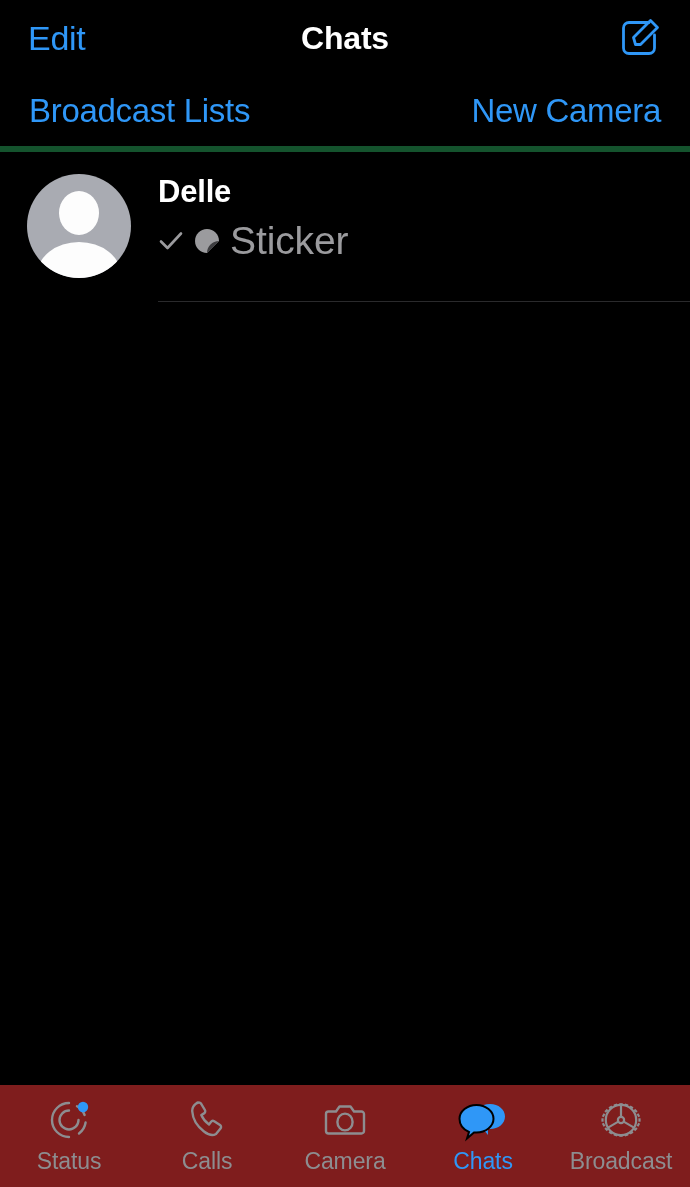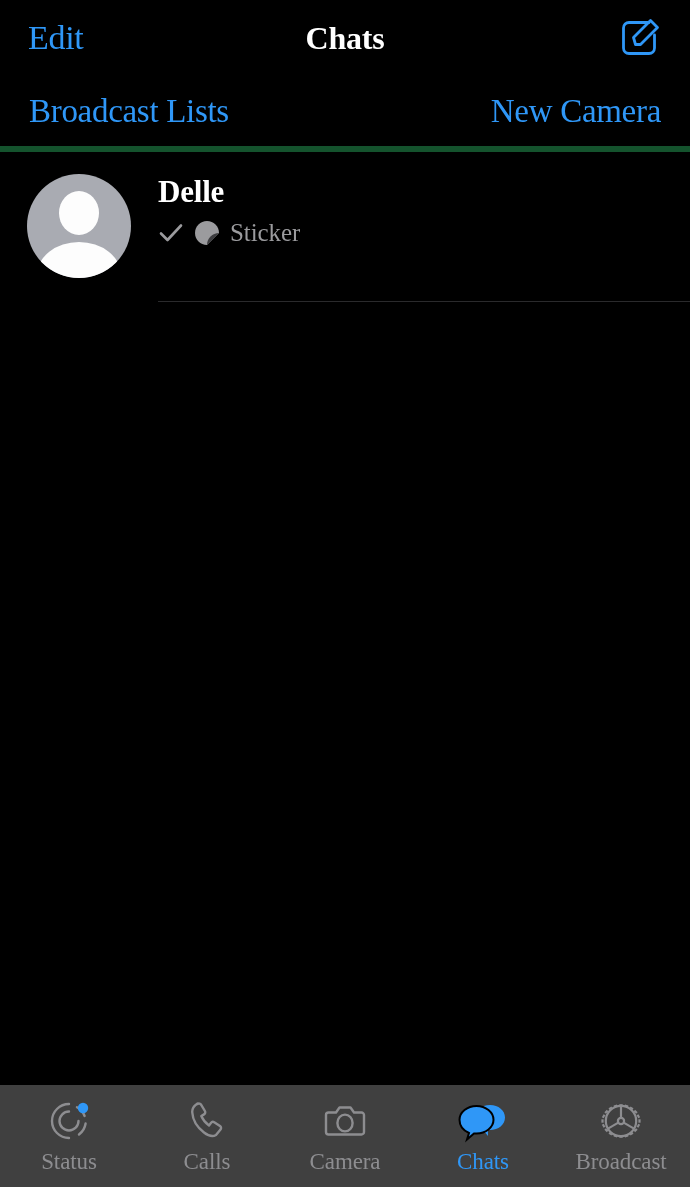--- a/index.html
+++ b/index.html
@@ -6,21 +6,21 @@
   html, body {
     width:690px; height:1187px;
     background:#000000;
     font-family:"Liberation Sans", sans-serif;
     overflow:hidden;
   }
   .screen {
     position:relative;
     width:690px; height:1187px;
     background:#000000;
-    display:flex; flex-direction:column;font-family:Liberation Serif, serif;
+    display:flex; flex-direction:column;
   }
 
   
   .navbar {
     position:relative;
     height:76px;
     flex:0 0 76px;
     display:flex; align-items:center;
   }
   .nav-edit {
@@ -94,33 +94,33 @@
   .chat-time {
     color:#9b9b9e; font-size:26px; flex:0 0 auto; padding-left:14px;
   }
   .chat-sub {
     display:flex; align-items:center; gap:10px;
     margin-top:9px;
   }
   .check-icon { flex:0 0 auto; display:block; }
   .sticker-icon { flex:0 0 auto; display:block; }
   .chat-preview {
-    color:#9b9b9e; font-size:25px; letter-spacing:-0.1px;
+    color:#9b9b9e; font-size:39px; letter-spacing:-0.1px;
     white-space:nowrap; overflow:hidden; text-overflow:ellipsis;
   }
   .row-sep {
     position:absolute; left:158px; right:0; bottom:0;
     height:1px; background:#2a2a2c;
   }
 
   
   .tabbar {
     flex:0 0 102px; height:102px;
     display:flex; align-items:center;
-    background:#404040;
+    background:#7f1d1d;
   }
   .tab {
     flex:1 1 0; height:100%;
     display:flex; flex-direction:column; align-items:center; justify-content:center;
     gap:5px;
     text-decoration:none;
   }
   .tab-icon { height:46px; display:flex; align-items:center; justify-content:center; position:relative; }
   .tab-label { font-size:23px; color:#8d8d90; letter-spacing:-0.1px; }
   .tab.active .tab-label { color:#2f97f7; }

